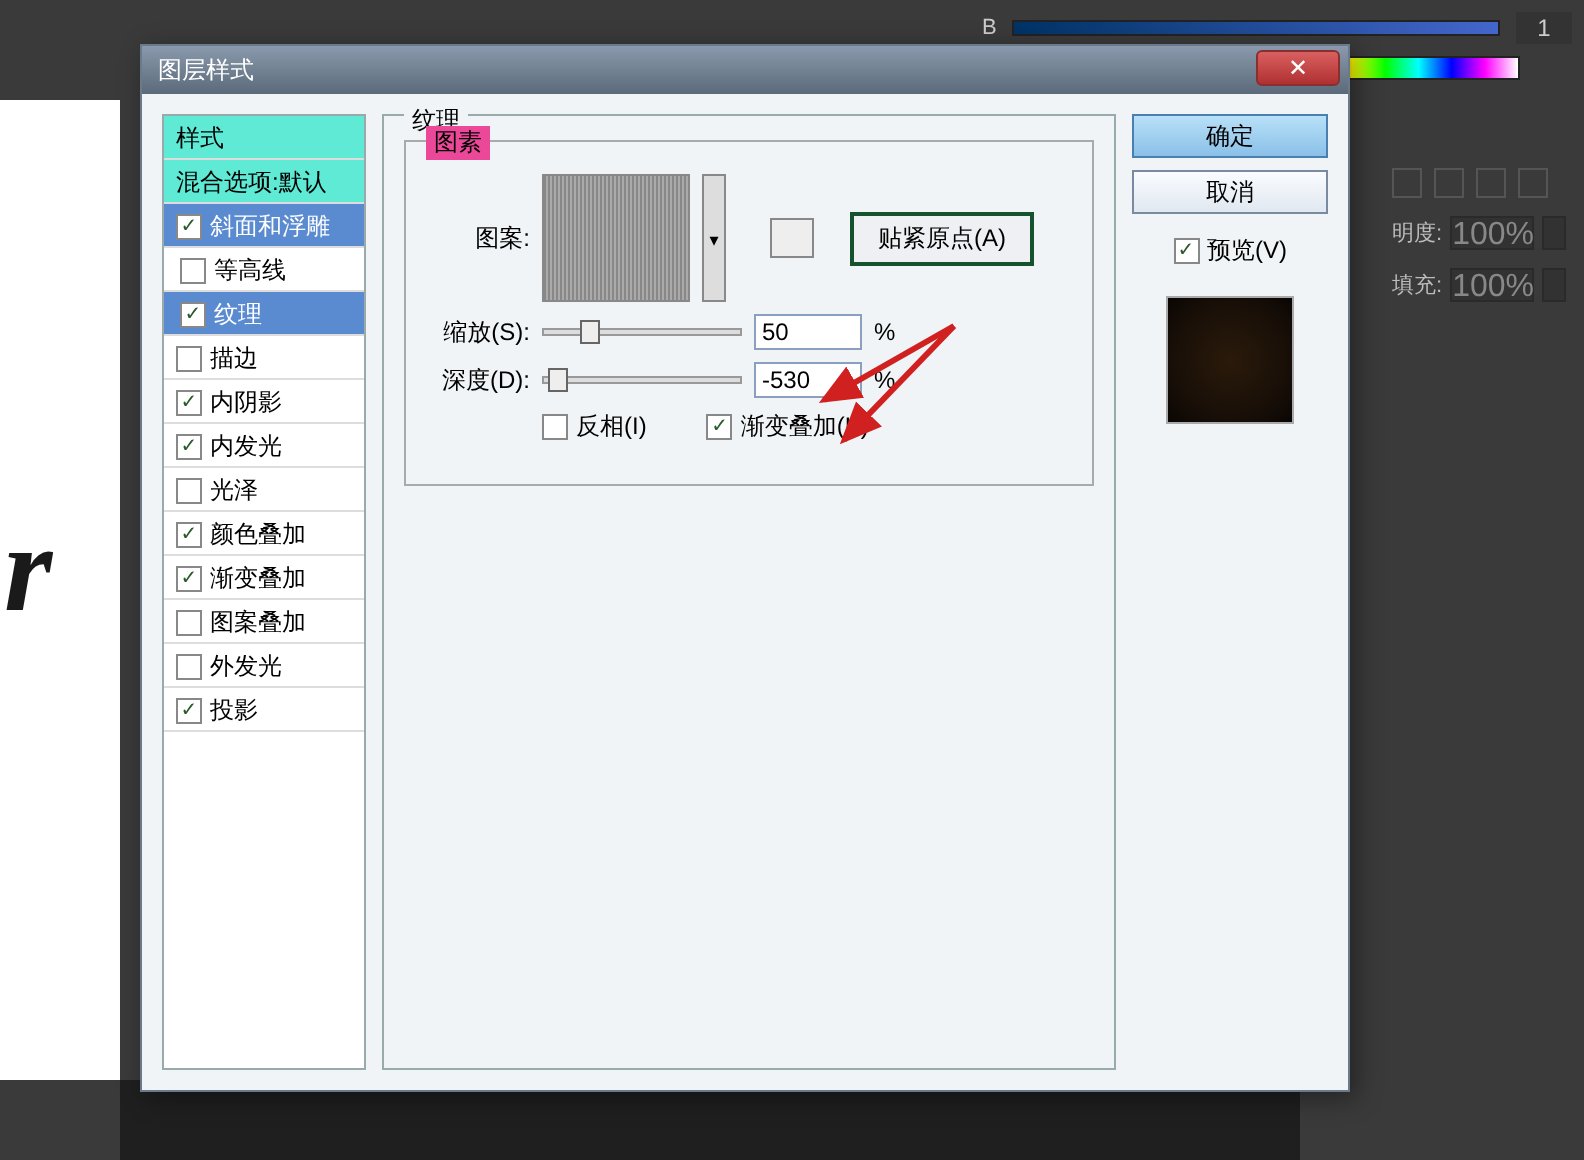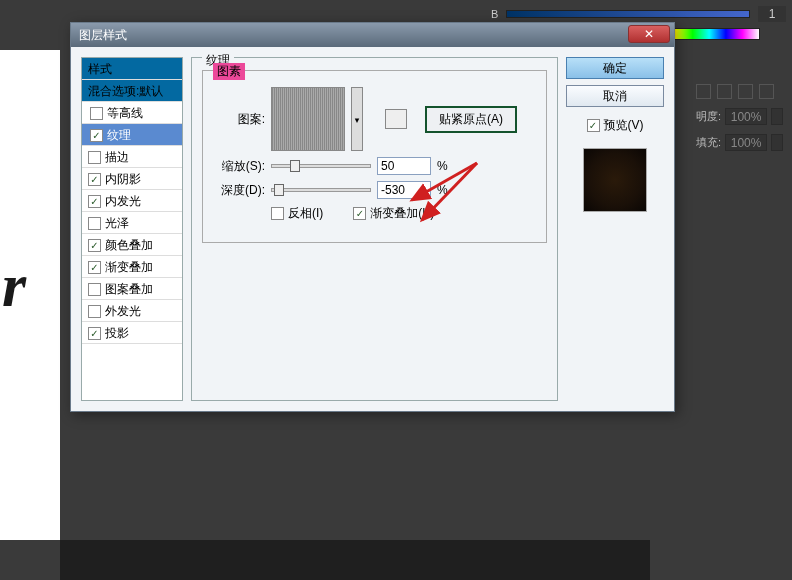--- a/index.html
+++ b/index.html
@@ -12,35 +12,35 @@
     .top-bar { position: absolute; top: 0; left: 485px; right: 0; height: 28px; display: flex; align-items: center; gap: 8px; padding: 0 6px; }
     .top-b { color: #ccc; font-size: 11px; }
     .top-slider { flex: 1; height: 8px; background: linear-gradient(to right, #003366, #4466cc); border: 1px solid #222; }
     .top-num { width: 28px; height: 16px; background: #333; color: #ccc; text-align: center; line-height: 16px; }
     
     .gradient-bar { position: absolute; top: 28px; left: 642px; width: 118px; height: 12px; background: linear-gradient(to right, #000, #f00, #ff0, #0f0, #0ff, #00f, #f0f, #fff); border: 1px solid #222; }
     
     .panel-right { position: absolute; right: 0; top: 80px; width: 100px; color: #bbb; }
     .panel-row { display: flex; align-items: center; gap: 4px; height: 26px; padding: 0 4px; }
     .panel-label { font-size: 11px; }
-    .panel-val { width: 42px; height: 17px; background: #323232; text-align: center; line-height: 17px; font-size: 12px; color: #888; border: 1px solid #2a2a2a; }
+    .panel-val { width: 42px; height: 17px; background: #323232; text-align: center; line-height: 17px; font-size: 16px; color: #888; border: 1px solid #2a2a2a; }
     .panel-btn { width: 12px; height: 17px; background: #323232; border: 1px solid #2a2a2a; }
     .panel-icons { display: flex; gap: 6px; padding: 4px; }
     .panel-icon { width: 15px; height: 15px; border: 1px solid #555; }
     
-    .dialog { position: absolute; left: 70px; top: 22px; width: 605px; height: 390px; background: #f1f4f7; border: 1px solid #6a7a8a; box-shadow: 3px 3px 12px rgba(0,0,0,0.4); }
+    .dialog { position: absolute; left: 70px; top: 22px; width: 605px; height: 524px; background: #f1f4f7; border: 1px solid #6a7a8a; box-shadow: 3px 3px 12px rgba(0,0,0,0.4); }
     .titlebar { height: 24px; background: linear-gradient(#8a9aac, #5a6a7a); display: flex; align-items: center; padding: 0 8px; color: #fff; position: relative; }
     .titlebar-title { flex: 1; font-size: 12px; }
     .close-btn { position: absolute; right: 4px; top: 2px; width: 42px; height: 18px; background: linear-gradient(#d96060, #b03030); border-radius: 3px; color: #fff; text-align: center; line-height: 17px; font-size: 12px; border: 1px solid #883030; }
     
     .dialog-body { display: flex; padding: 10px; gap: 8px; height: calc(100% - 24px); }
     
     .styles-list { width: 102px; border: 1px solid #9aa; background: #fff; }
     .style-item { height: 22px; line-height: 22px; padding-left: 6px; border-bottom: 1px solid #ddd; cursor: default; }
-    .style-item.header { background: #0369a1; font-weight: normal; }
+    .style-item.header { background: #5eead4; font-weight: normal; }
     .style-item.selected { background: #5a8ad0; color: #fff; }
     .style-item.sub { padding-left: 8px; }
     .style-check { display: inline-block; width: 13px; height: 13px; border: 1px solid #888; background: #fff; vertical-align: middle; margin-right: 4px; text-align: center; line-height: 11px; font-size: 10px; color: #2a5a2a; }
     .style-check.checked::before { content: "✓"; }
     
     .main-panel { flex: 1; border: 1px solid #9aa; padding: 10px; position: relative; }
     .group { border: 1px solid #aaa; padding: 10px 14px 14px 14px; position: relative; margin-top: 8px; }
     .group-label { position: absolute; top: -8px; left: 10px; background: #ec4899; padding: 0 4px; font-size: 12px; }
     .tex-group-label { position: absolute; top: -6px; left: 10px; background: #f1f4f7; padding: 0 4px; }
     
@@ -102,20 +102,21 @@
 
 <div class="dialog">
   <div class="titlebar">
     <span class="titlebar-title">图层样式</span>
     <div class="close-btn">✕</div>
   </div>
   <div class="dialog-body">
     <div class="styles-list">
       <div class="style-item header">样式</div>
       <div class="style-item header">混合选项:默认</div>
+      <div class="style-item selected"><span class="style-check checked"></span><span>斜面和浮雕</span></div>
       <div class="style-item sub"><span class="style-check"></span><span>等高线</span></div>
       <div class="style-item sub selected"><span class="style-check checked"></span><span>纹理</span></div>
       <div class="style-item"><span class="style-check"></span><span>描边</span></div>
       <div class="style-item"><span class="style-check checked"></span><span>内阴影</span></div>
       <div class="style-item"><span class="style-check checked"></span><span>内发光</span></div>
       <div class="style-item"><span class="style-check"></span><span>光泽</span></div>
       <div class="style-item"><span class="style-check checked"></span><span>颜色叠加</span></div>
       <div class="style-item"><span class="style-check checked"></span><span>渐变叠加</span></div>
       <div class="style-item"><span class="style-check"></span><span>图案叠加</span></div>
       <div class="style-item"><span class="style-check"></span><span>外发光</span></div>

